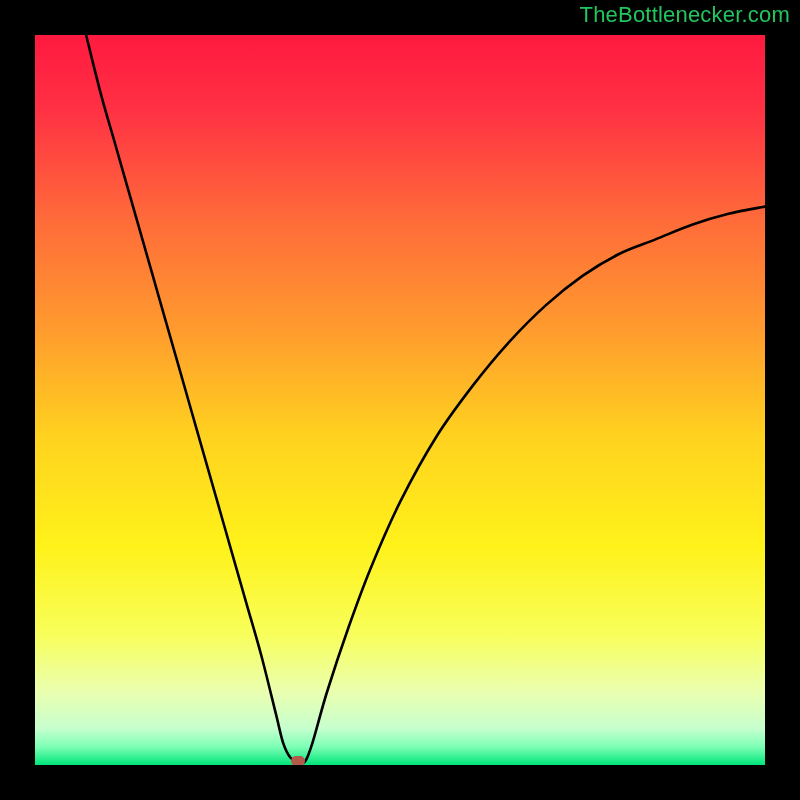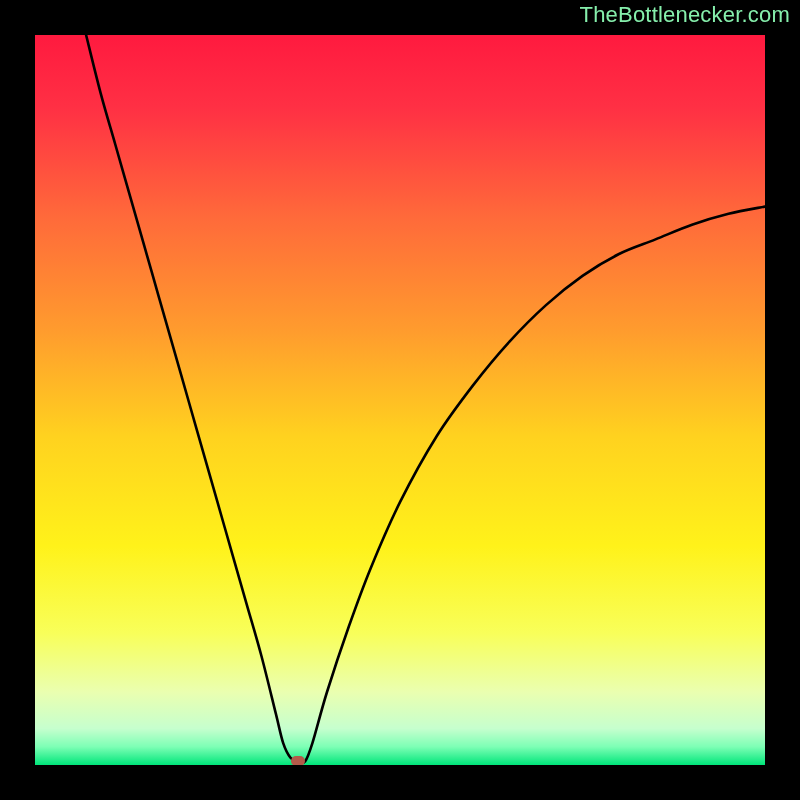--- a/index.html
+++ b/index.html
@@ -14,21 +14,21 @@
   .frame {
     position: relative;
     width: 800px;
     height: 800px;
     background: #000;
   }
   .watermark {
     position: absolute;
     top: 2px;
     right: 10px;
-    color: #86efac;
+    color: #22c55e;
     font-size: 22px;
     font-weight: 500;
     letter-spacing: 0.2px;
     z-index: 5;
   }
   .plot-area {
     position: absolute;
     left: 35px;
     top: 35px;
     width: 730px;

